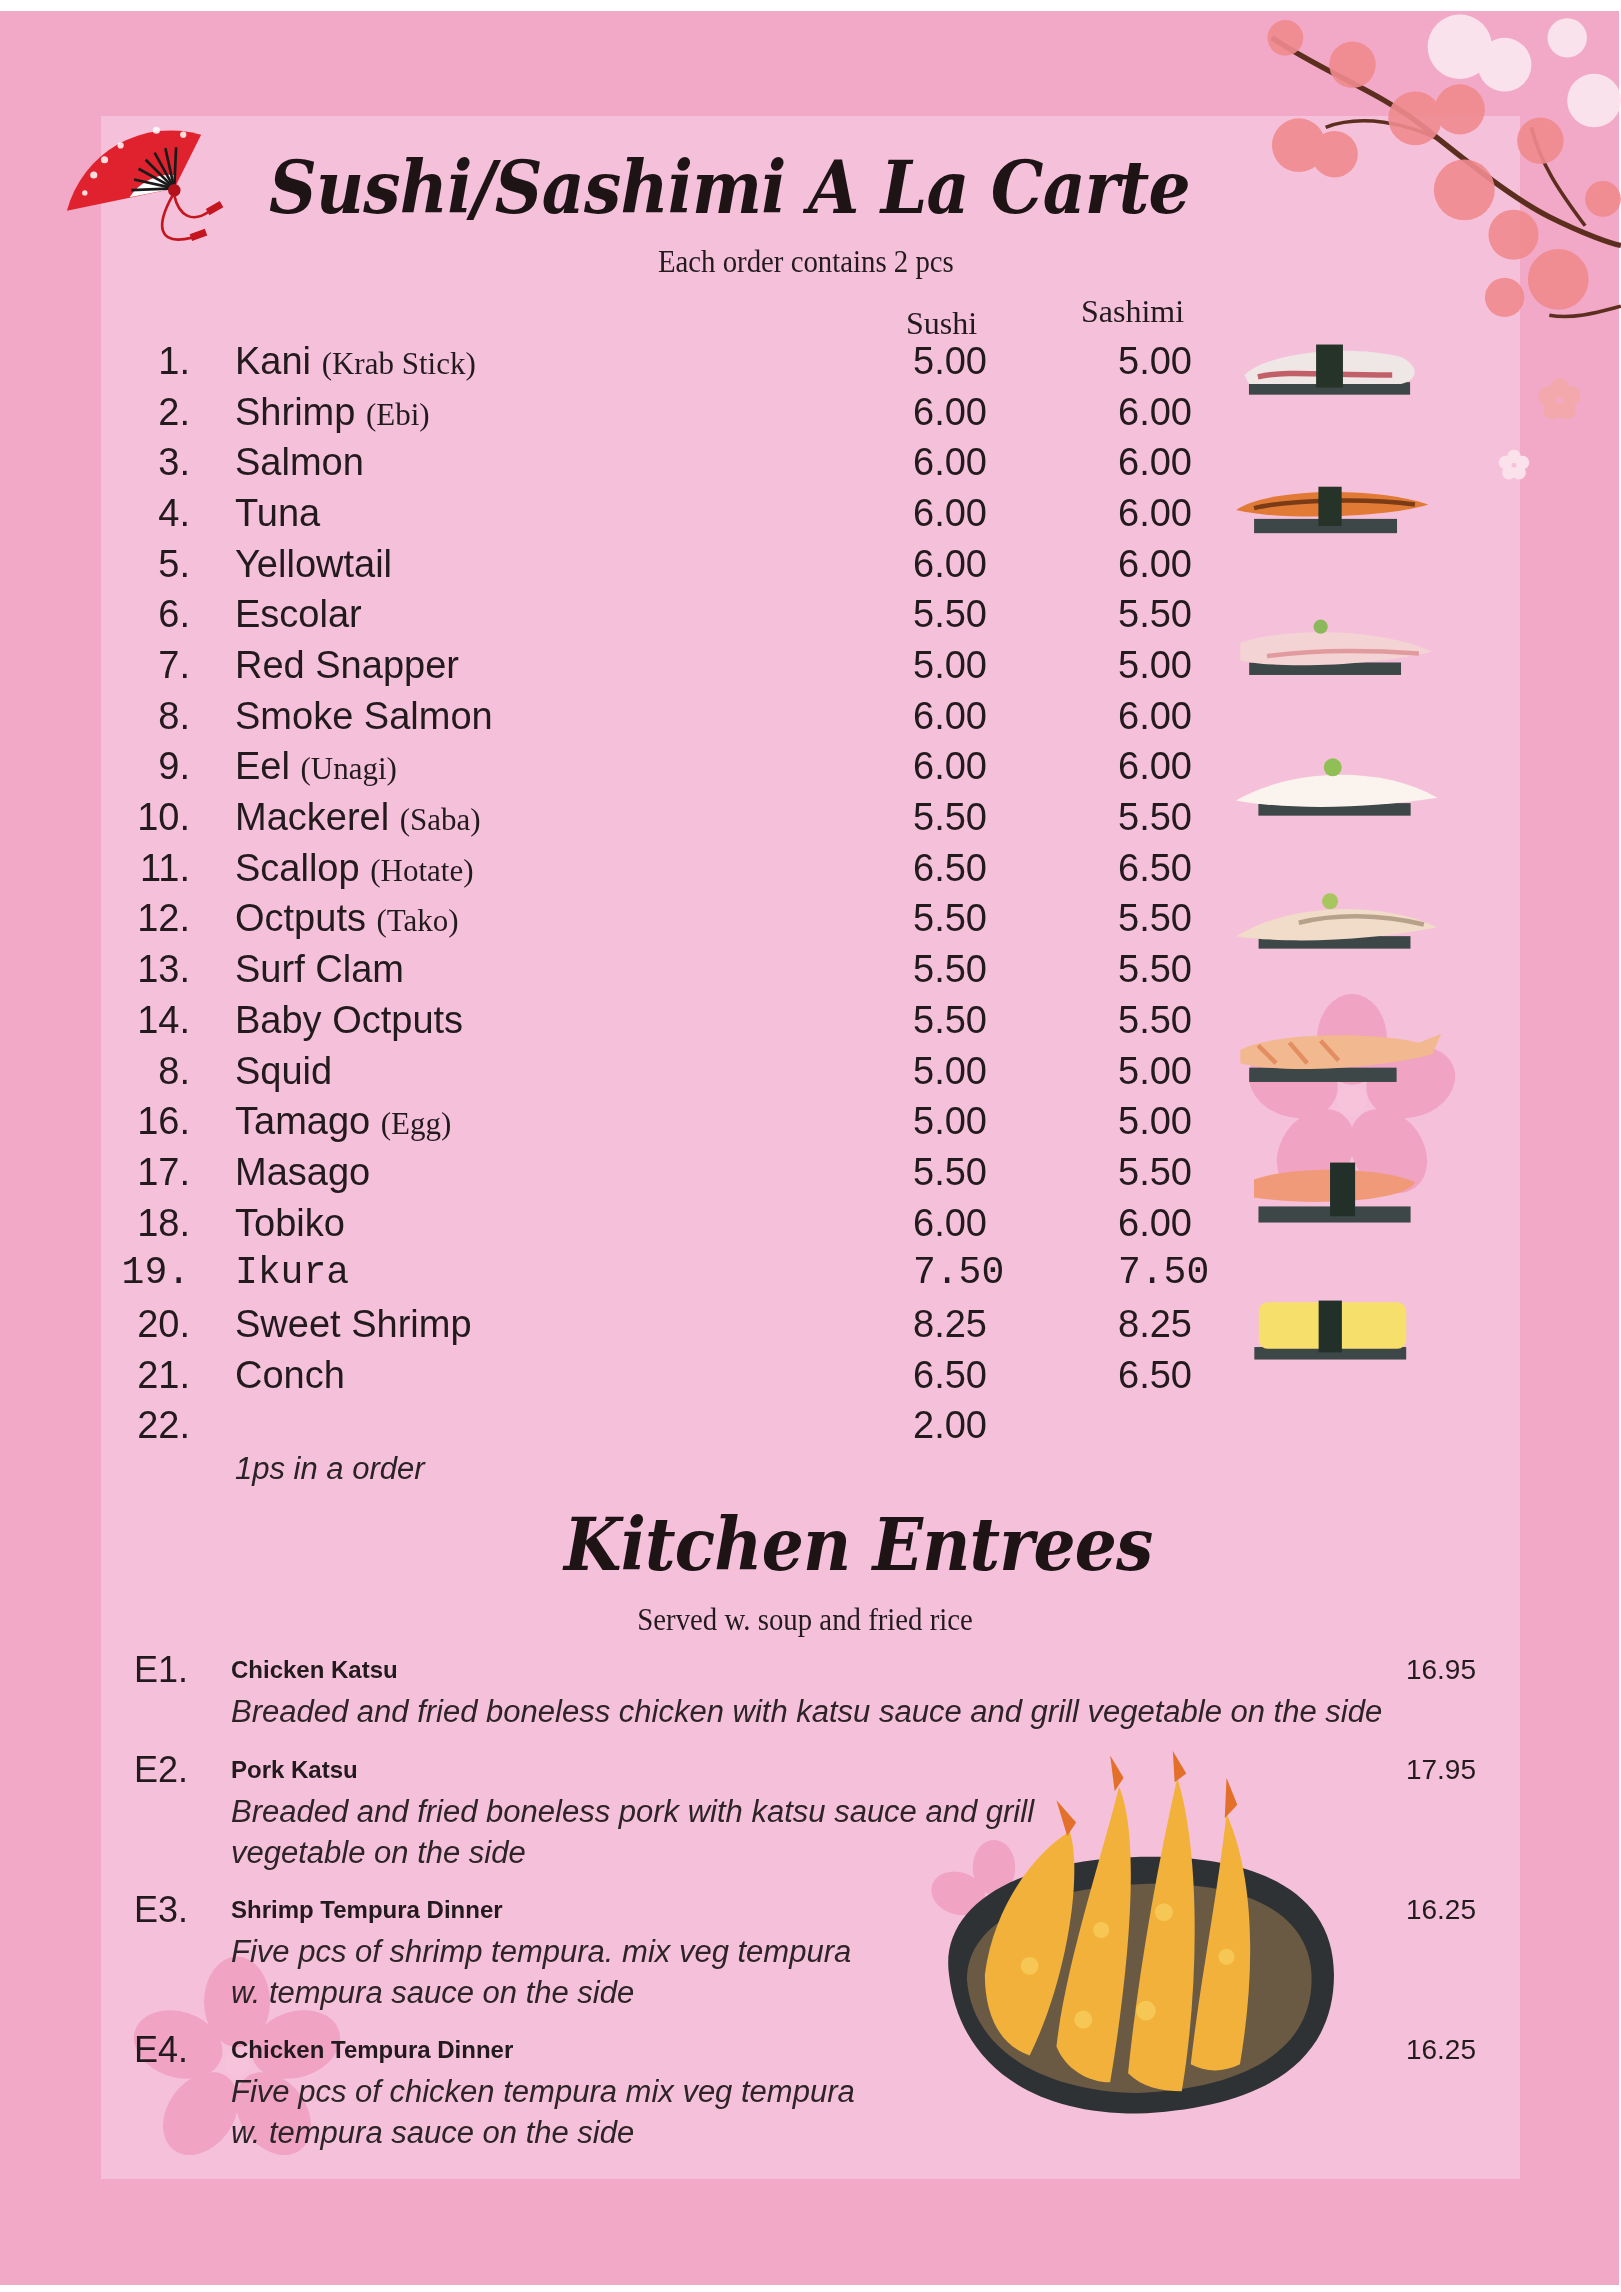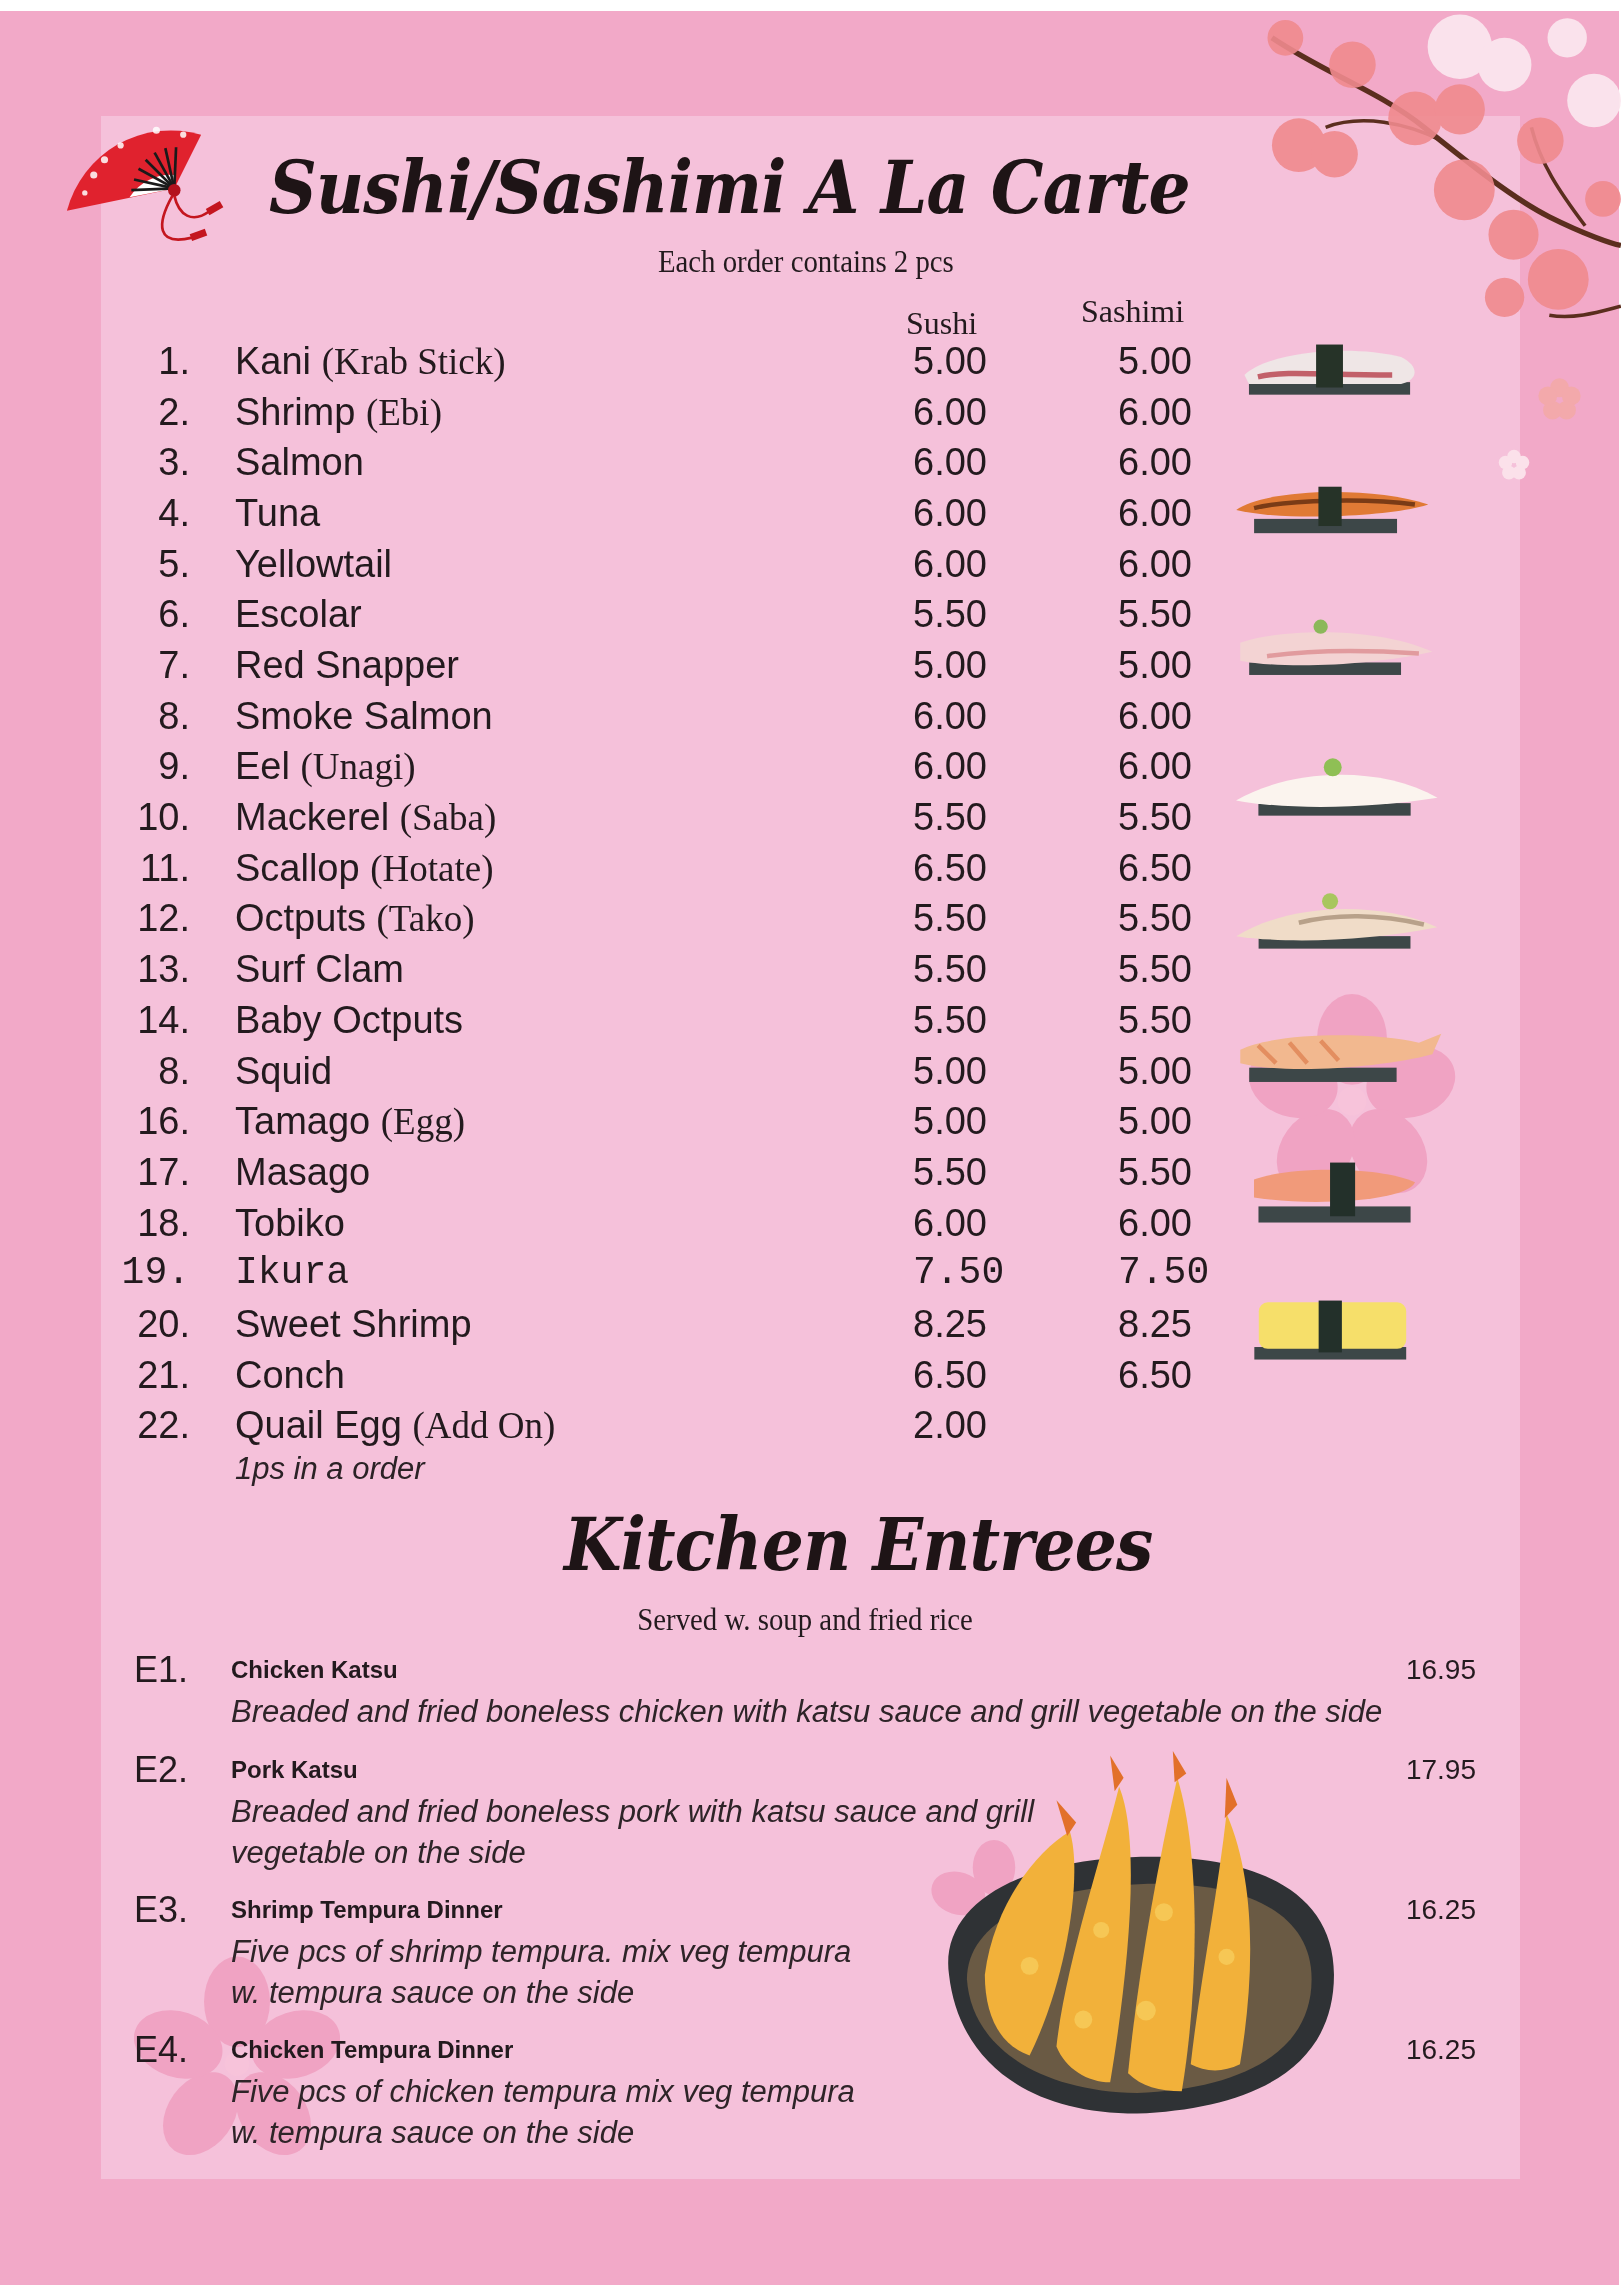--- a/index.html
+++ b/index.html
@@ -8,21 +8,21 @@
   .inner { position:absolute; left:101px; top:116px; width:1419px; height:2063px; background:#f5c1da; }
   .abs { position:absolute; }
   .script { font-family:"DejaVu Serif", serif; font-style:italic; font-weight:bold; color:#1e1416; letter-spacing:-0.9px; }
   .title1 { left:269px; top:143px; font-size:72px; line-height:90px; white-space:nowrap; transform:scaleX(0.92); transform-origin:left center; }
   .sub1 { left:0; width:1621px; text-align:center; top:242px; font-family:"Liberation Serif", serif; font-size:32px; line-height:39px; transform:translateX(-4.5px); }
   .sub1 span { display:inline-block; transform:scaleX(0.9); }
   .colhead { top:292px; font-family:"Liberation Serif", serif; font-size:32px; line-height:39px; }
   .row { position:absolute; left:0; width:1621px; height:50px; font-size:38px; line-height:50px; }
   .row .num { position:absolute; right:1431px; text-align:right; white-space:nowrap; }
   .row .nm { position:absolute; left:235px; white-space:nowrap; }
-  .row .nm .alt { font-family:"Liberation Serif", serif; font-size:37px;text-align:right; }
+  .row .nm .alt { font-family:"Liberation Serif", serif; font-size:31px;text-align:right; }
   .row .p1 { position:absolute; left:913px; }
   .row .p2 { position:absolute; left:1118px; }
   .note { position:absolute; left:235px; top:1449px; font-size:31px; font-style:italic; line-height:39px; color:#2b2226; }
   .title2 { left:564px; top:1500px; font-size:72px; line-height:90px; white-space:nowrap; transform:scaleX(0.92); transform-origin:left center; }
   .sub2 { left:0; width:1621px; text-align:center; top:1600px; font-family:"Liberation Serif", serif; font-size:32px; line-height:39px; transform:translateX(-5.4px); }
   .sub2 span { display:inline-block; transform:scaleX(0.9); }
   .entree { position:absolute; left:0; width:1621px; }
   .entree .code { position:absolute; left:134px; font-size:36px; line-height:47px; }
   .entree .enm { position:absolute; left:231px; font-size:24px; line-height:47px; white-space:nowrap;font-weight:bold; }
   .entree .eprice { position:absolute; right:145px; font-size:28px; line-height:47px; }
@@ -262,21 +262,20 @@
       <span class="p2">8.25</span>
     </div>
     <div class="row" style="top: 1350px;">
       <span class="num">21.</span>
       <span class="nm"><span>Conch</span></span>
       <span class="p1">6.50</span>
       <span class="p2">6.50</span>
     </div>
     <div class="row" style="top: 1400px;">
       <span class="num">22.</span>
-      <span class="nm"><span>Quail Egg</span> <span class="alt">(Add On)</span></span>
       <span class="p1">2.00</span>
     </div>
   </div>
 <div class="note">1ps in a order</div>
 
 <div>
   <svg class="sushi-img" style="left:1240px;top:339px;" width="188" height="63" viewBox="0 0 210 70">
       <rect x="10" y="48" width="180" height="14" fill="#3d4748"></rect>
       <path d="M 5 40 C 30 15, 120 5, 180 20 C 200 30, 200 45, 180 50 L 10 50 Z" fill="#efe6e6"></path>
       <path d="M 20 42 C 50 35, 90 40, 170 40" stroke="#c2606a" stroke-width="6" fill="none"></path>

